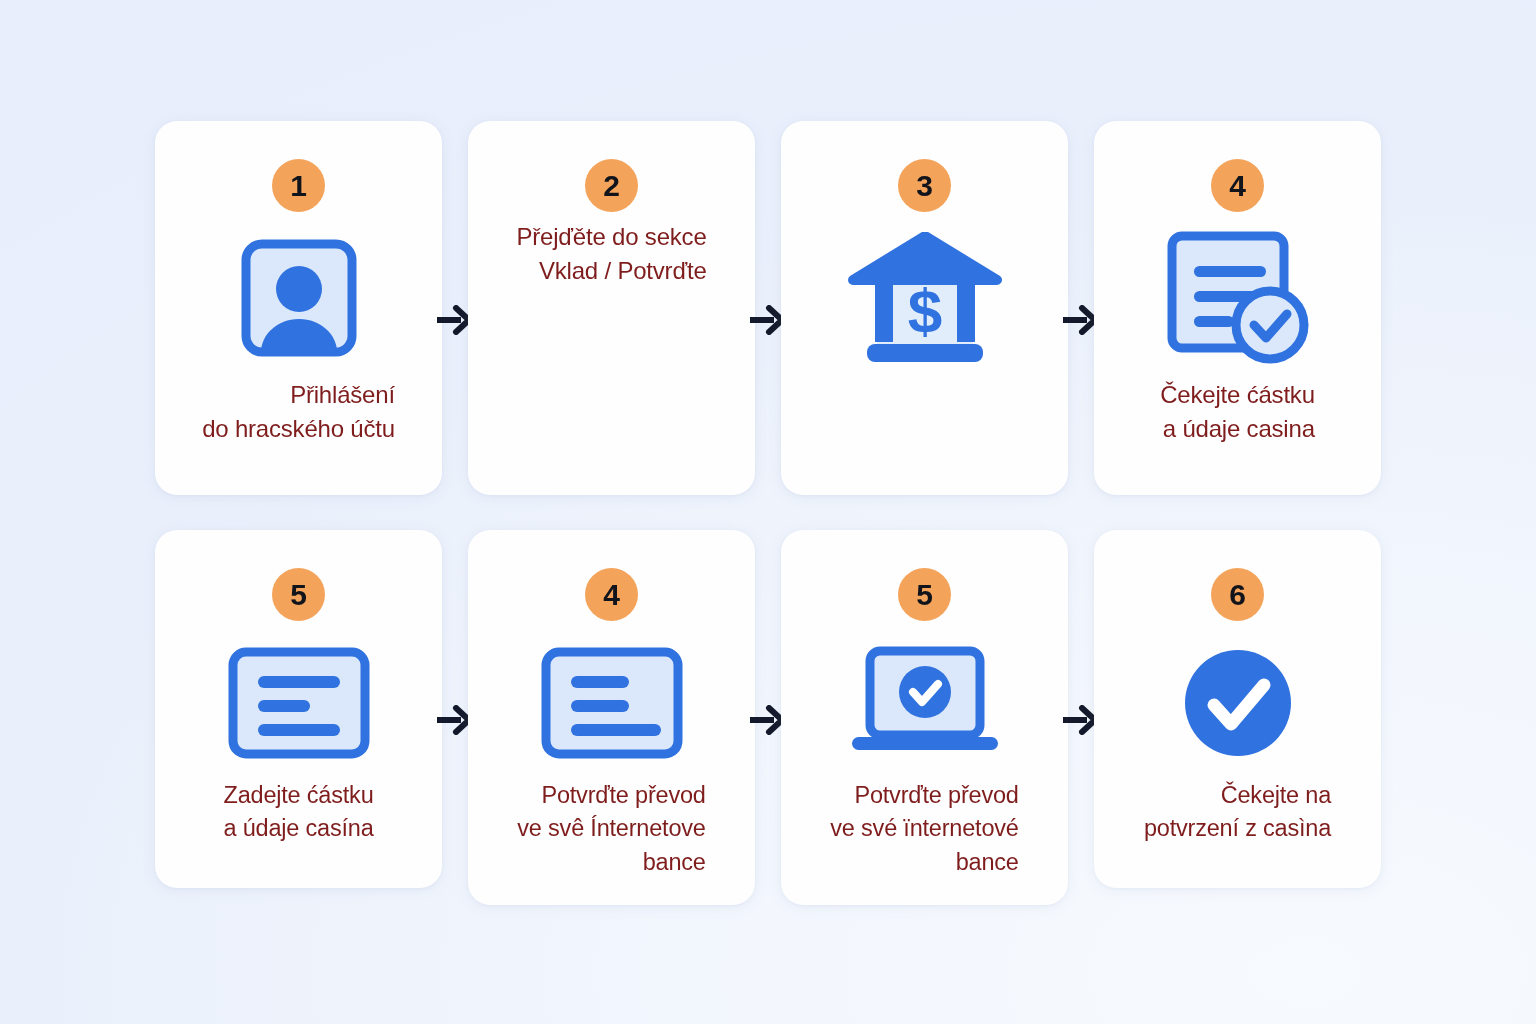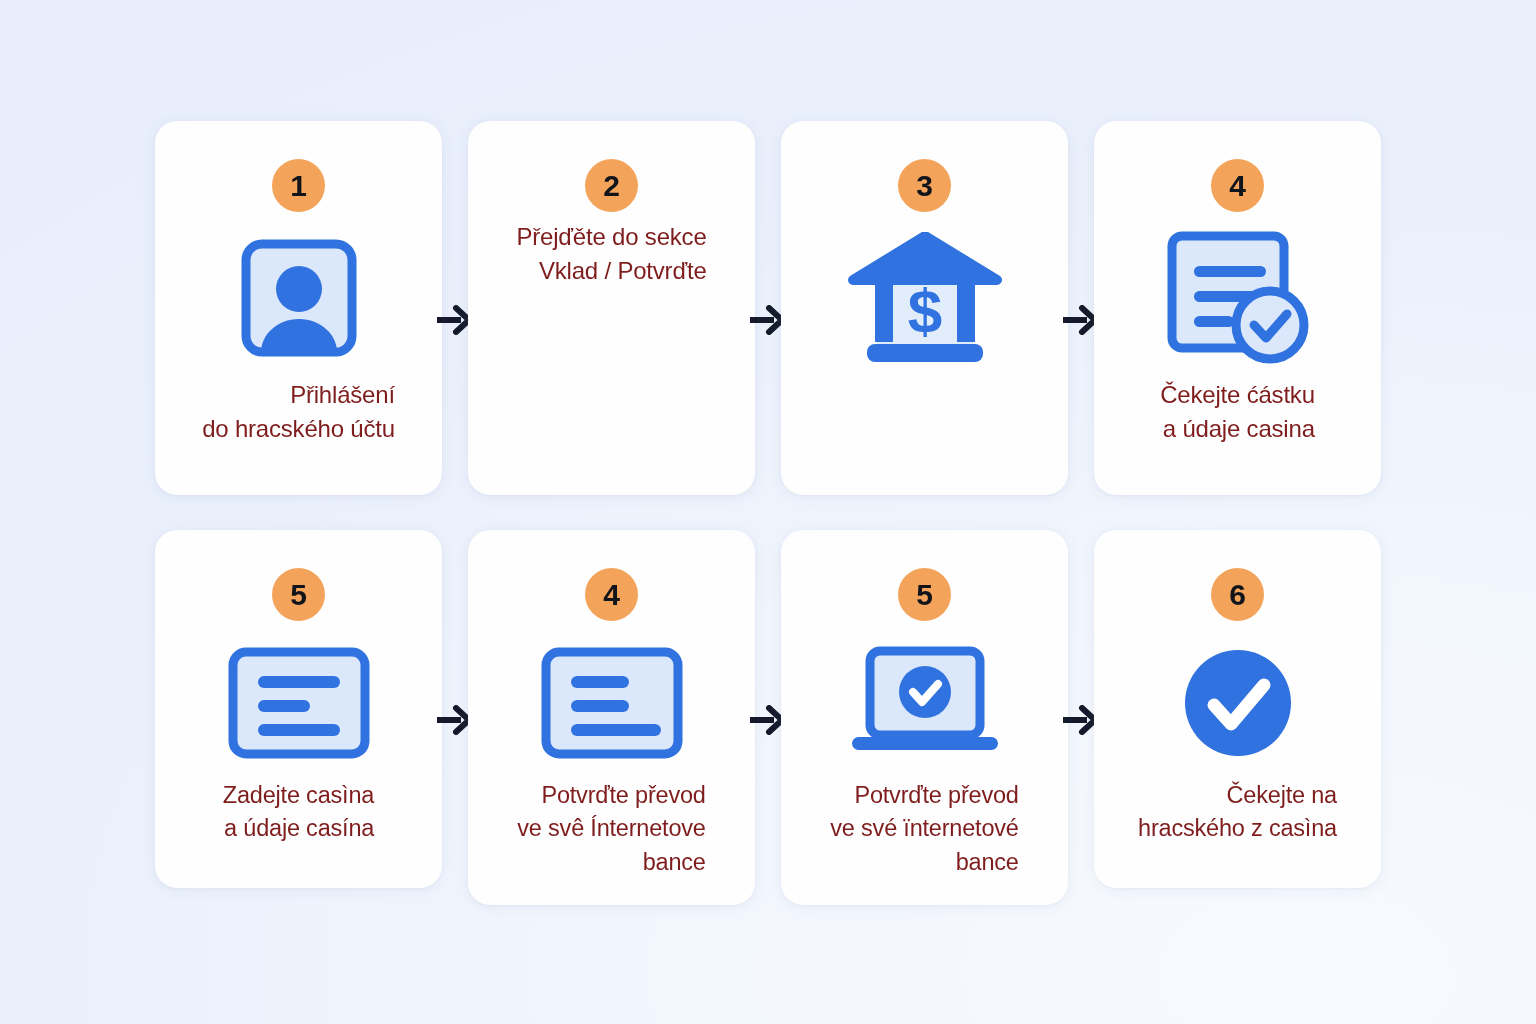--- a/index.html
+++ b/index.html
@@ -184,21 +184,21 @@
       <div class="card">
         <div class="badge">5</div>
         <div class="icon-wrap">
           <svg width="146" height="116" viewBox="0 0 146 116" aria-hidden="true">
             <rect x="7" y="7" width="132" height="102" rx="13" fill="#dbe8fb" stroke="#2f72e0" stroke-width="9"></rect>
             <rect x="32" y="31" width="82" height="12" rx="6" fill="#2f72e0"></rect>
             <rect x="32" y="55" width="52" height="12" rx="6" fill="#2f72e0"></rect>
             <rect x="32" y="79" width="82" height="12" rx="6" fill="#2f72e0"></rect>
           </svg>
         </div>
-        <div class="caption">Zadejte casìna
+        <div class="caption">Zadejte ćástku
 a údaje casína</div>
       </div>
 
       <div class="gap">
         <div class="arrow">
           <svg width="40" height="30" viewBox="0 0 40 30" aria-hidden="true">
             <path d="M2 15h24" stroke="#141a2b" stroke-width="6"></path>
             <path d="M21 3l13 12-13 12" fill="none" stroke="#141a2b" stroke-width="6" stroke-linecap="round" stroke-linejoin="round"></path>
           </svg>
         </div>
@@ -254,18 +254,18 @@
 
       <div class="card">
         <div class="badge">6</div>
         <div class="icon-wrap">
           <svg width="116" height="116" viewBox="0 0 116 116" aria-hidden="true">
             <circle cx="58" cy="58" r="53" fill="#2f72e0"></circle>
             <path d="M34 60l17 19 33-39" fill="none" stroke="#ffffff" stroke-width="13" stroke-linecap="round" stroke-linejoin="round"></path>
           </svg>
         </div>
         <div class="caption">Čekejte na
-hracského z casìna</div>
+potvrzení z casìna</div>
       </div>
     </div>
 
   </div>
 </div>
 
 </body></html>

